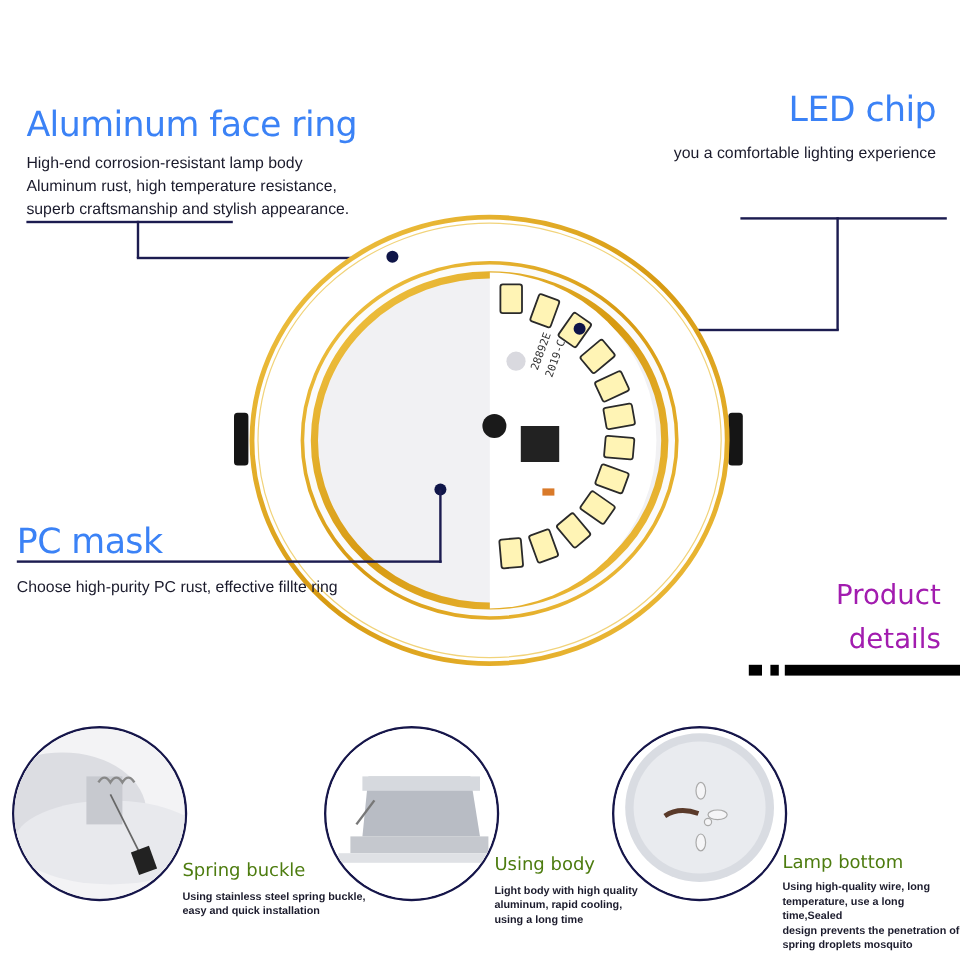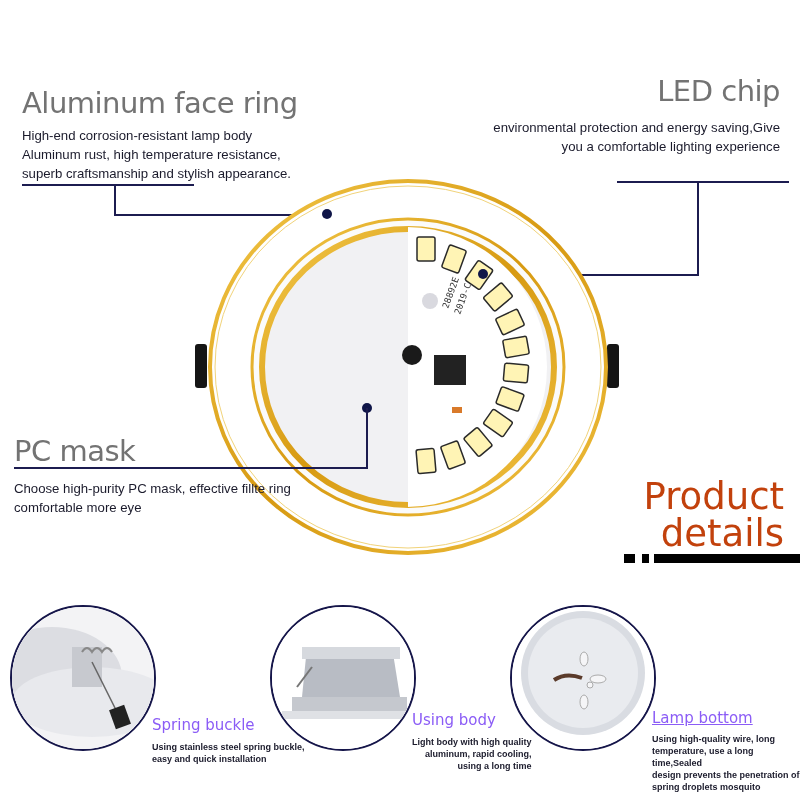--- a/index.html
+++ b/index.html
@@ -1,42 +1,41 @@
 <!DOCTYPE html>
 <html><head>
 <meta charset="utf-8">
 <style>
   html, body { margin: 0; padding: 0; background: #ffffff; }
   body { width: 800px; height: 800px; position: relative; overflow: hidden; font-family: "Liberation Sans", sans-serif; color: #141436; }
   .abs { position: absolute; }
-  .title { font-family: "DejaVu Sans", sans-serif; color: #737373; font-weight: normal; letter-spacing: -0.5px; }
+  .title { font-family: "DejaVu Sans", sans-serif; color: #3b82f6; font-weight: normal; letter-spacing: -0.5px; }
   .desc { font-family: "Liberation Sans", sans-serif; color: #1b1b2c; font-size: 13.2px; line-height: 19px; }
   .line { background: #1c1c50; position: absolute; }
   .dot { position: absolute; width: 10px; height: 10px; border-radius: 50%; background: #0f1548; }
-  .small-title { font-family: "DejaVu Sans", sans-serif; color: #8b5cf6; font-size: 15px; }
+  .small-title { font-family: "DejaVu Sans", sans-serif; color: #4d7c0f; font-size: 15px; }
   .small-desc { font-family: "Liberation Sans", sans-serif; font-weight: bold; color: #1b1b2c; font-size: 9px; line-height: 12px; }
   .thumb { position: absolute; border-radius: 50%; border: 2.5px solid #16164a; background: #fff; overflow: hidden; }
 </style>
 </head>
 <body>
 
 <div class="abs title" style="left:22px; top:86px; font-size:29px;">Aluminum face ring</div>
 <div class="abs desc" style="left:22px; top:126px;">
   <div>High-end corrosion-resistant lamp body</div>
   <div>Aluminum rust, high temperature resistance,</div>
   <div>superb craftsmanship and stylish appearance.</div>
 </div>
 
 <div class="line" style="left:22px; top:184px; width:172px; height:2px;"></div>
 <div class="line" style="left:114px; top:184px; width:2px; height:31px;"></div>
 <div class="line" style="left:114px; top:214px; width:212px; height:2px;"></div>
 
 <div class="abs title" style="right:20px; top:74px; font-size:29px; text-align:center;">LED chip</div>
 <div class="abs desc" style="right:20px; top:118px; text-align:right;">
-  <div>environmental protection and energy saving,Give</div>
   <div>you a comfortable lighting experience</div>
 </div>
 <div class="line" style="left:617px; top:181px; width:172px; height:2px;"></div>
 <div class="line" style="left:697px; top:181px; width:2px; height:94px;"></div>
 <div class="line" style="left:485px; top:274px; width:214px; height:2px;"></div>
 
 <div class="abs" style="left:180px; top:175px; width:460px; height:400px;">
   <svg width="460" height="400" viewBox="0 0 460 400">
     <defs>
       <linearGradient id="gold" x1="0" y1="0" x2="1" y2="1">
@@ -93,25 +92,24 @@
 <div class="dot" style="left:478px; top:269px;"></div>
 
 <div class="dot" style="left:322px; top:209px;"></div>
 
 <div class="dot" style="left:362px; top:403px;"></div>
 <div class="line" style="left:366px; top:408px; width:2px; height:61px;"></div>
 <div class="line" style="left:14px; top:467px; width:354px; height:2px;"></div>
 
 <div class="abs title" style="left:14px; top:434px; font-size:29px;">PC mask</div>
 <div class="abs desc" style="left:14px; top:479px;">
-  <div>Choose high-purity PC mask, effective fillte ring</div>
-  <div>comfortable more eye</div>
+  <div>Choose high-purity PC rust, effective fillte ring</div>
 </div>
 
-<div class="abs" style="right:16px; top:478px; text-align:right; font-family:'DejaVu Sans', sans-serif; font-size:37px; line-height:37px; color:#c2410c;">
+<div class="abs" style="right:16px; top:478px; text-align:right; font-family:'DejaVu Sans', sans-serif; font-size:23px; line-height:37px; color:#a21caf;">
   <div>Product</div>
   <div>details</div>
 </div>
 <div class="abs" style="left:624px; top:554px; height:9px; width:176px;">
   <div style="position:absolute; left:0; top:0; width:11px; height:9px; background:#000;"></div>
   <div style="position:absolute; left:18px; top:0; width:7px; height:9px; background:#000;"></div>
   <div style="position:absolute; left:30px; top:0; width:146px; height:9px; background:#000;"></div>
 </div>
 
 <div class="thumb" style="left:10px; top:605px; width:142px; height:142px;">
@@ -135,37 +133,37 @@
   <svg width="142" height="142" viewBox="0 0 142 142">
     <rect width="142" height="142" fill="#ffffff"></rect>
     <path d="M35 40 L120 40 L128 90 L30 90 Z" fill="#b8bcc4"></path>
     <rect x="30" y="40" width="98" height="12" fill="#d6d9de"></rect>
     <rect x="20" y="90" width="115" height="14" fill="#c5c8ce"></rect>
     <rect x="10" y="104" width="125" height="8" fill="#dfe1e5"></rect>
     <path d="M25 80 L40 60" stroke="#777" stroke-width="2"></path>
   </svg>
 </div>
 <div class="abs small-title" style="left:412px; top:711px;">Using body</div>
-<div class="abs small-desc" style="left:412px; top:736px;text-align:right;">
+<div class="abs small-desc" style="left:412px; top:736px;">
   <div>Light body with high quality</div>
   <div>aluminum, rapid cooling,</div>
   <div>using a long time</div>
 </div>
 
 <div class="thumb" style="left:510px; top:605px; width:142px; height:142px;">
   <svg width="142" height="142" viewBox="0 0 142 142">
     <rect width="142" height="142" fill="#ffffff"></rect>
     <circle cx="71" cy="66" r="62" fill="#d9dce2"></circle>
     <circle cx="71" cy="66" r="55" fill="#e9ebef"></circle>
     <ellipse cx="72" cy="52" rx="4" ry="7" fill="#f5f5f7" stroke="#aaa"></ellipse>
     <ellipse cx="86" cy="72" rx="8" ry="4" fill="#f5f5f7" stroke="#aaa"></ellipse>
     <ellipse cx="72" cy="95" rx="4" ry="7" fill="#f5f5f7" stroke="#aaa"></ellipse>
     <path d="M42 73 q12 -8 28 -2" stroke="#5a3a2a" stroke-width="4" fill="none"></path>
     <circle cx="78" cy="78" r="3" fill="#f5f5f7" stroke="#aaa"></circle>
   </svg>
 </div>
-<div class="abs small-title" style="left:652px; top:709px;text-decoration:underline;">Lamp bottom</div>
+<div class="abs small-title" style="left:652px; top:709px;">Lamp bottom</div>
 <div class="abs small-desc" style="left:652px; top:733px;">
   <div>Using high-quality wire, long</div>
   <div>temperature, use a long time,Sealed</div>
   <div>design prevents the penetration of</div>
   <div>spring droplets mosquito</div>
 </div>
 
 </body></html>

